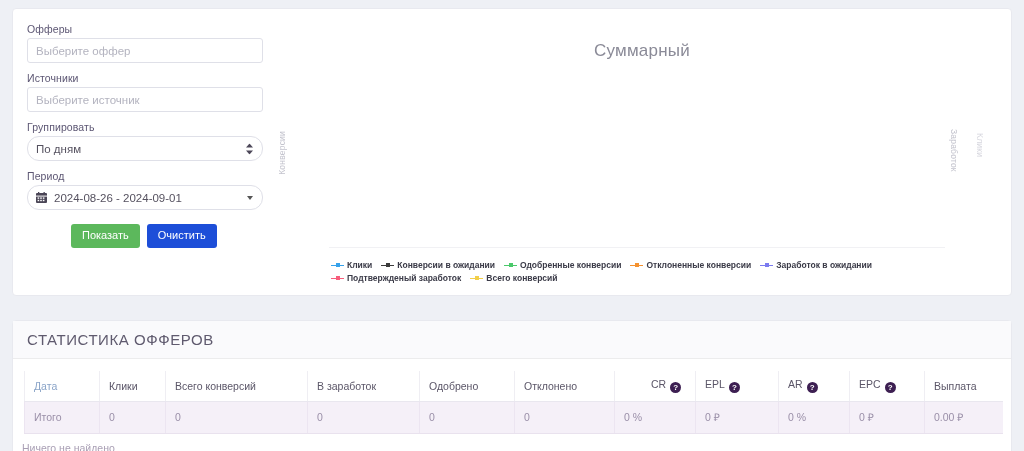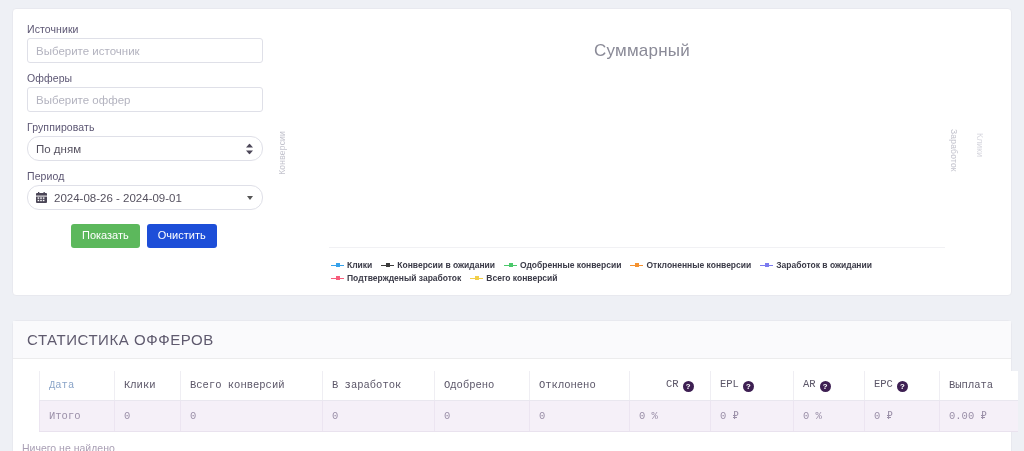--- a/index.html
+++ b/index.html
@@ -162,24 +162,23 @@
     background: #fafafc;
     border-bottom: 1px solid #ececed;
     display: flex; align-items: center;
     padding-left: 14px;
     font-size: 15px;
     color: #5f5a6e;
     letter-spacing: .55px;
   }
   table.stats {
     width: 978px;
-    margin: 12px 0 0 26px;
+    margin: 12px 0 0 11px;
     border-collapse: collapse;
     table-layout: fixed;
-    font-family: Liberation Mono, monospace;
   }
   table.stats th {
     font-weight: normal;
     font-size: 10.5px;
     color: #5b5668;
     text-align: left;
     padding: 7px 0 8px 9px;
     border-right: 1px solid #efeef3;
     border-bottom: 1px solid #e9e7ef;
     background: #fff;
@@ -224,30 +223,30 @@
 </head>
 <body>
 
 <div class="page">
 
   <div class="card" id="filter-chart-card">
 
     <div class="filters">
 
       <div class="field">
+        <label class="field-label">Офферы</label>
+        <div class="input-box">
+          <span>Выберите оффер</span>
+        </div>
+      </div>
+
+      <div class="field">
         <label class="field-label">Источники</label>
         <div class="input-box">
           <span>Выберите источник</span>
-        </div>
-      </div>
-
-      <div class="field">
-        <label class="field-label">Офферы</label>
-        <div class="input-box">
-          <span>Выберите оффер</span>
         </div>
       </div>
 
       <div class="field">
         <label class="field-label">Группировать</label>
         <div class="input-box value">
           <span>По дням</span>
           <span class="select-caret">
             <svg width="7" height="11" viewBox="0 0 7 11">
               <polygon points="3.5,0 7,4 0,4" fill="#4c4758"></polygon>

